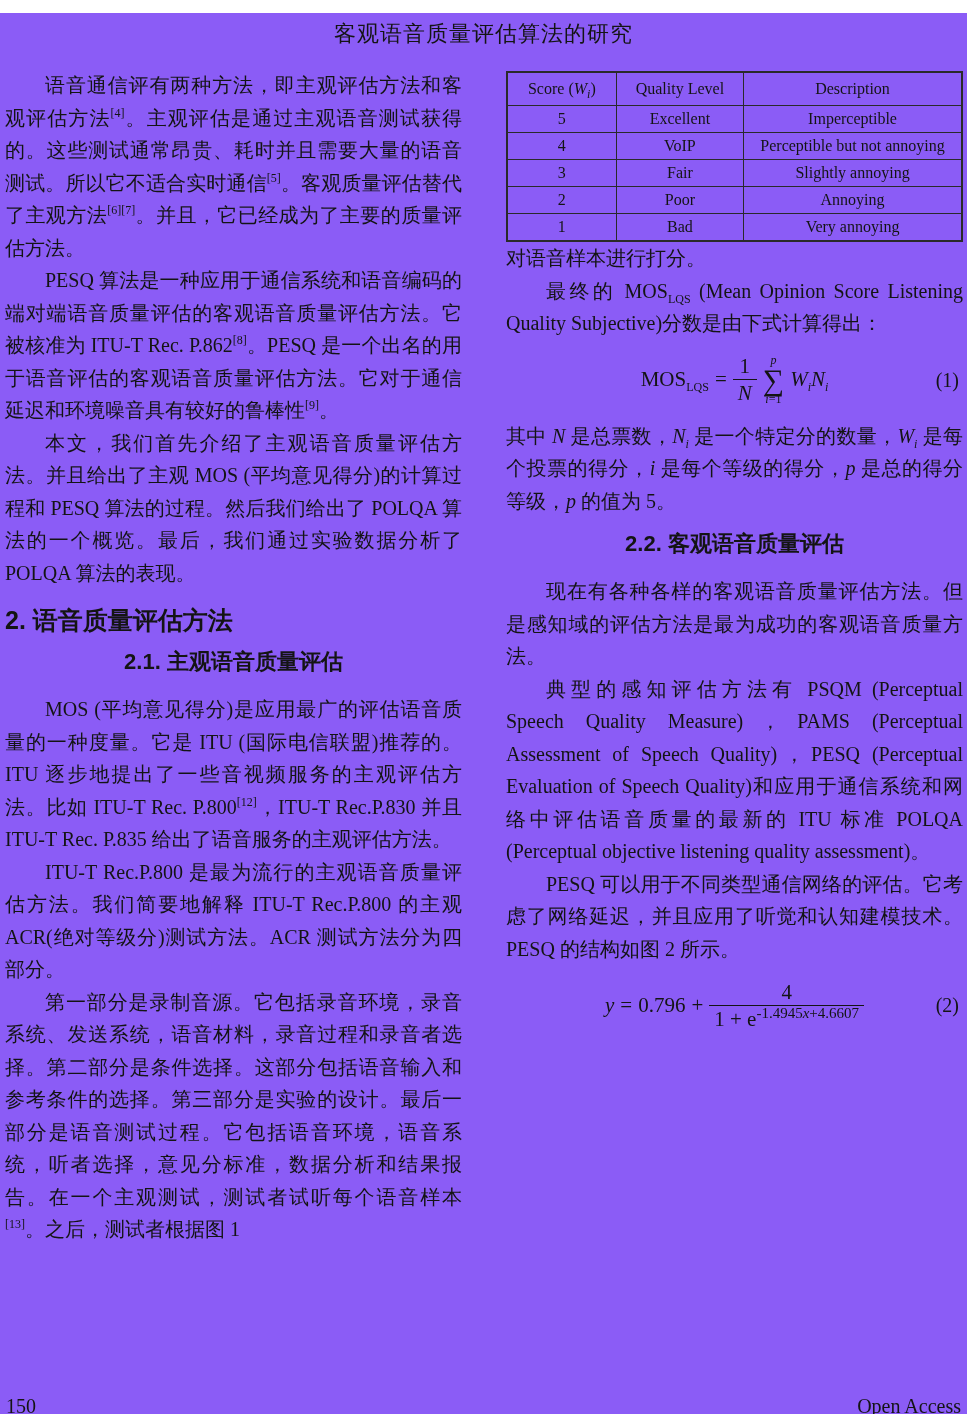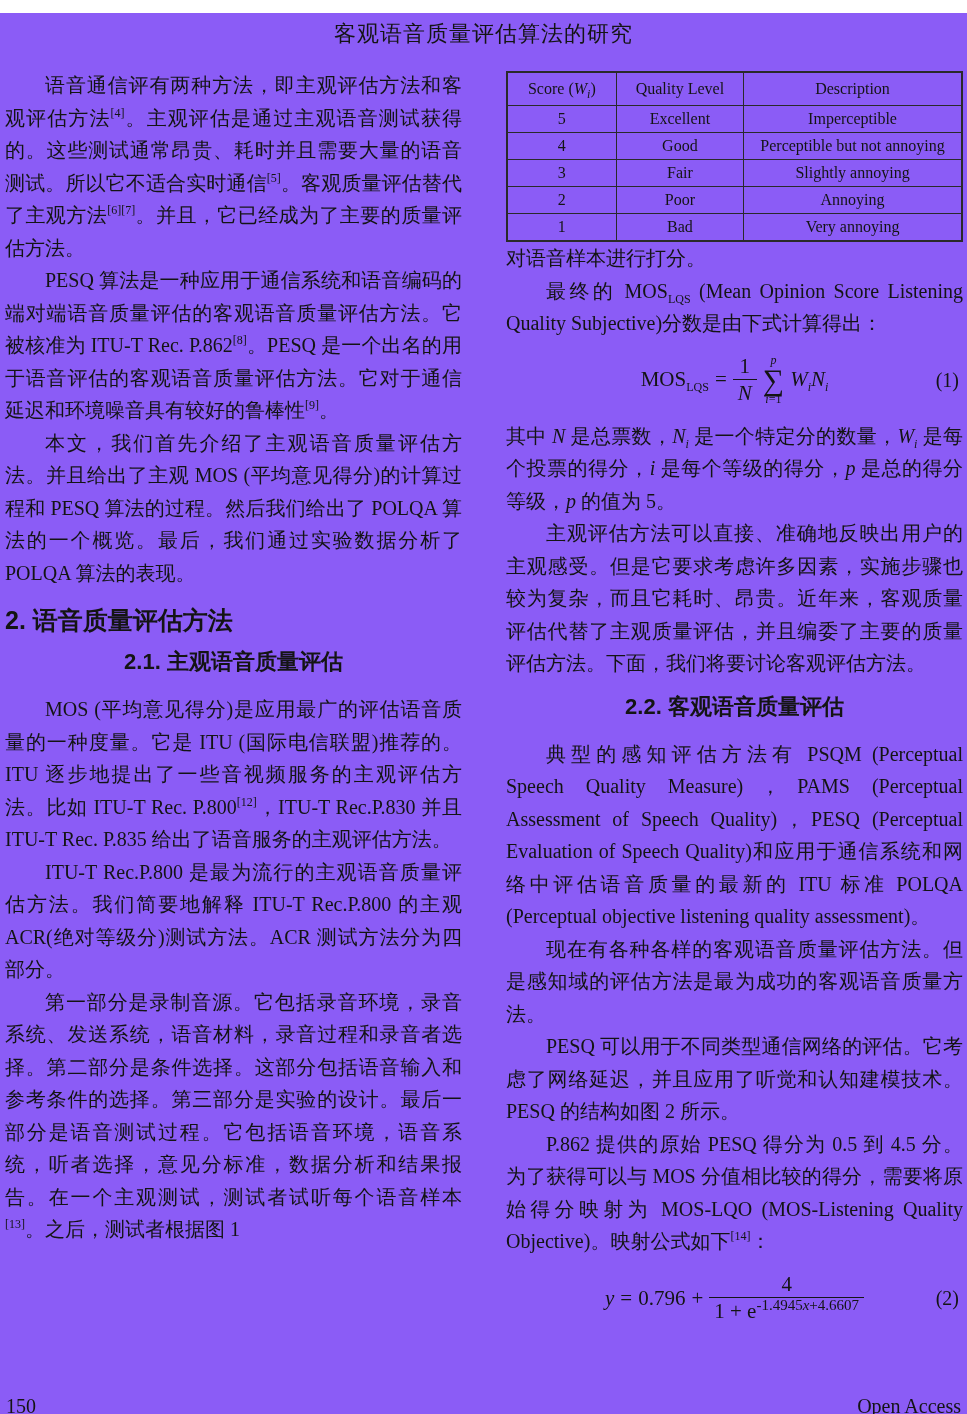--- a/index.html
+++ b/index.html
@@ -78,21 +78,21 @@
         </tr>
       </thead>
       <tbody>
         <tr>
           <td>5</td>
           <td>Excellent</td>
           <td>Imperceptible</td>
         </tr>
         <tr>
           <td>4</td>
-          <td>Good</td>
+          <td>VoIP</td>
           <td>Perceptible but not annoying</td>
         </tr>
         <tr>
           <td>3</td>
           <td>Fair</td>
           <td>Slightly annoying</td>
         </tr>
         <tr>
           <td>2</td>
           <td>Poor</td>
@@ -122,28 +122,26 @@
           <span class="s-top it">p</span>
           <span class="s-glyph">∑</span>
           <span class="s-bot"><span class="it">i</span><span>=1</span></span>
         </span>
         <span><span class="it">W</span><sub class="it">i</sub><span class="it">N</span><sub class="it">i</sub></span>
       </span>
       <span class="eq-no">(1)</span>
     </div>
 
     <p class="noindent"><span>其中 </span><span class="it">N</span><span> 是总票数，</span><span class="it">N</span><sub class="it">i</sub><span> 是一个特定分的数量，</span><span class="it">W</span><sub class="it">i</sub><span> 是每个投票的得分，</span><span class="it">i</span><span> 是每个等级的得分，</span><span class="it">p</span><span> 是总的得分等级，</span><span class="it">p</span><span> 的值为 5。</span></p>
-    <p><span>主观评估方法可以直接、准确地反映出用户的主观感受。但是它要求考虑许多因素，实施步骤也较为复杂，而且它耗时、昂贵。近年来，客观质量评估代替了主观质量评估，并且编委了主要的质量评估方法。下面，我们将要讨论客观评估方法。</span></p>
 
     <div class="h-sub">2.2. 客观语音质量评估</div>
 
+    <p><span>现在有各种各样的客观语音质量评估方法。但是感知域的评估方法是最为成功的客观语音质量方法。</span></p>
     <p><span>典型的感知评估方法有 PSQM (Perceptual Speech Quality Measure)，PAMS (Perceptual Assessment of Speech Quality)，PESQ (Perceptual Evaluation of Speech Quality)和应用于通信系统和网络中评估语音质量的最新的 ITU 标准 POLQA (Perceptual objective listening quality assessment)。</span></p>
-    <p><span>现在有各种各样的客观语音质量评估方法。但是感知域的评估方法是最为成功的客观语音质量方法。</span></p>
     <p><span>PESQ 可以用于不同类型通信网络的评估。它考虑了网络延迟，并且应用了听觉和认知建模技术。PESQ 的结构如图 2 所示。</span></p>
-    <p><span>P.862 提供的原始 PESQ 得分为 0.5 到 4.5 分。为了获得可以与 MOS 分值相比较的得分，需要将原始得分映射为 MOS-LQO (MOS-Listening Quality Objective)。映射公式如下</span><sup>[14]</sup><span>：</span></p>
 
     <div class="equation">
       <span class="eq-body">
         <span class="it">y</span>
         <span>=</span>
         <span>0.796</span>
         <span>+</span>
         <span class="frac">
           <span class="num">4</span>
           <span class="den"><span>1 + e</span><sup class="exp"><span>-1.4945</span><span class="it">x</span><span>+4.6607</span></sup></span>

